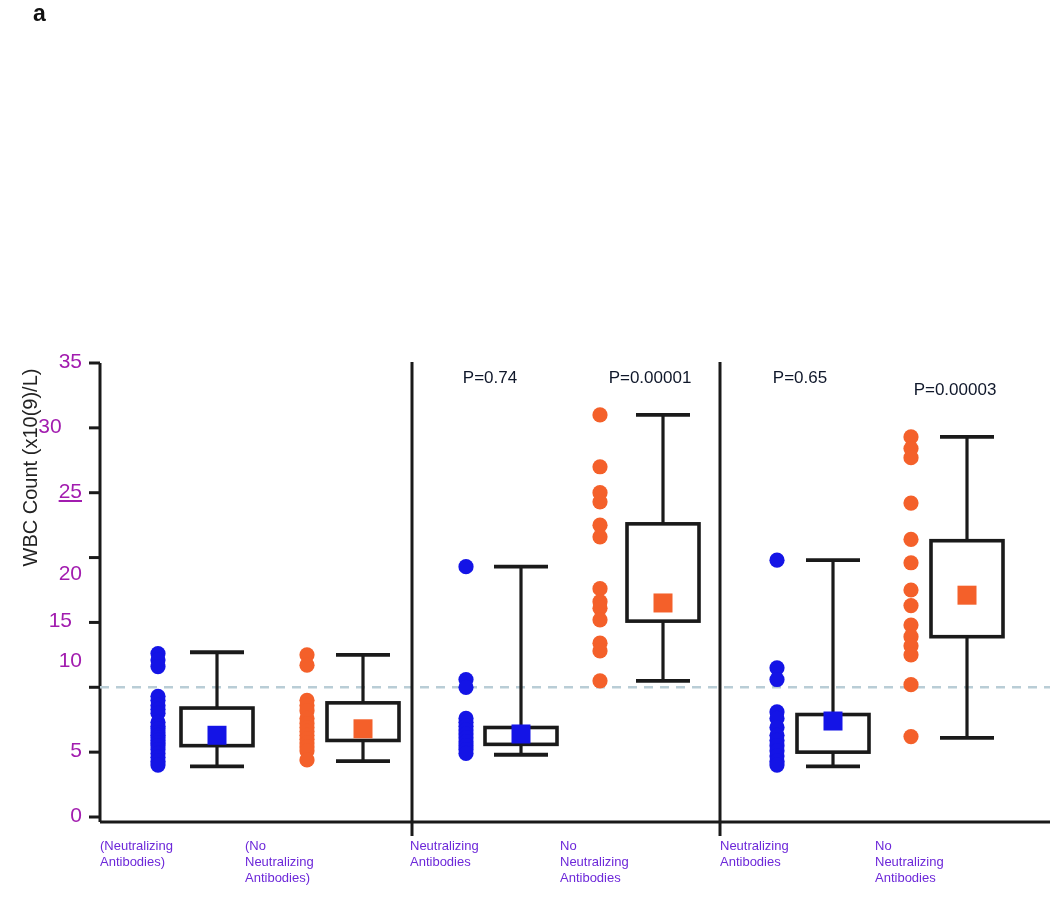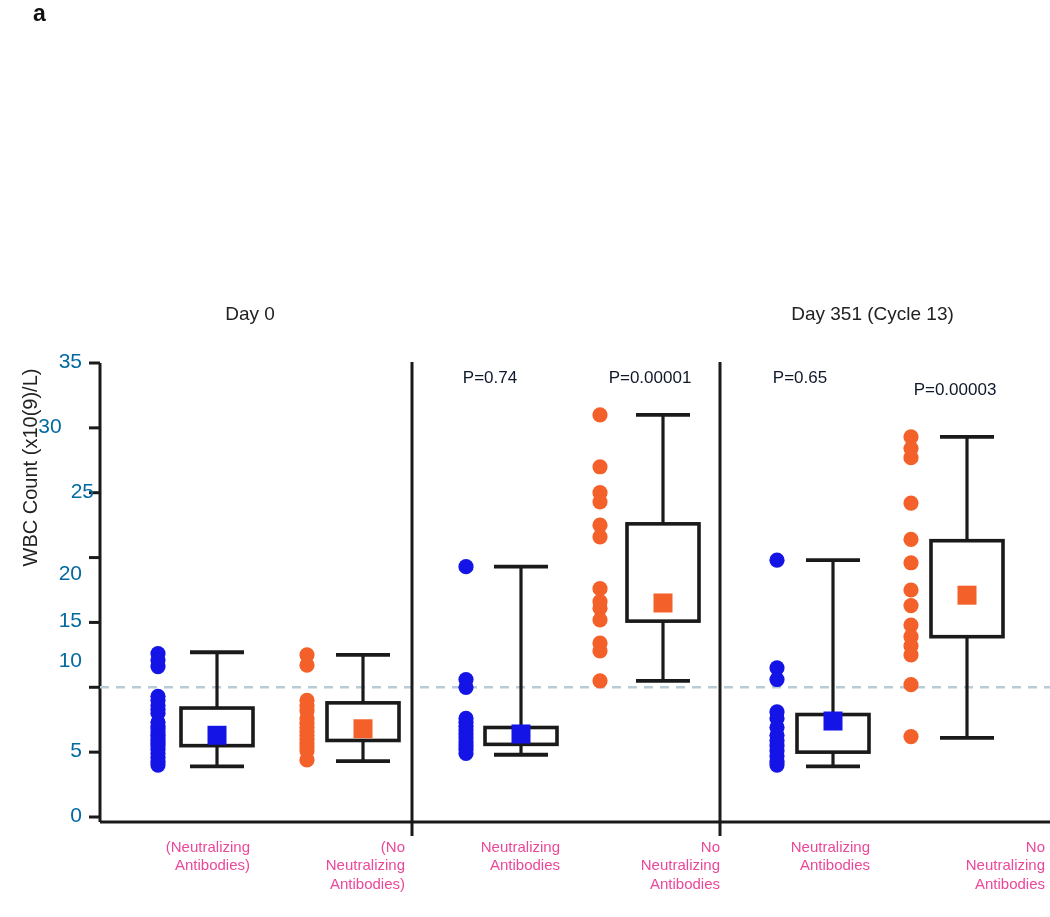--- a/index.html
+++ b/index.html
@@ -4,35 +4,33 @@
 <style>
   html,body{margin:0;padding:0;background:#ffffff;}
   body{width:1050px;height:917px;position:relative;overflow:hidden;
        font-family:"Liberation Sans", sans-serif; color:#1a1a1a;}
   #stage{position:absolute;left:0;top:0;width:1050px;height:917px;}
   .panel-letter{position:absolute;left:33px;top:0px;font-size:23px;font-weight:bold;color:#111;}
   .ylabel{position:absolute;left:-120px;top:456px;width:300px;text-align:center;
           font-size:20px;transform:rotate(-90deg);transform-origin:center center;color:#222;}
   .group-title{position:absolute;font-size:19px;text-align:center;color:#222;white-space:nowrap;}
   .ptext{position:absolute;font-size:17px;text-align:center;color:#0f172a;white-space:nowrap;}
-  .ytick-label{position:absolute;right:0;text-align:right;font-size:21px;color:#0369a1;}
-  .xcat{position:absolute;font-size:15px;text-align:right;color:#ec4899;line-height:1.22;}
+  .ytick-label{position:absolute;right:0;text-align:right;font-size:21px;color:#a21caf;}
+  .xcat{position:absolute;font-size:13px;text-align:left;color:#6d28d9;line-height:1.22;}
   svg#plot{position:absolute;left:0;top:0;}
 </style>
 </head>
 <body>
 
 <div id="stage">
 
   <div class="panel-letter">a</div>
 
   <div class="ylabel">WBC Count (x10(9)/L)</div>
 
-  <div class="group-title" style="left:150px;top:303px;width:200px;">Day 0</div>
-  <div class="group-title" style="left:745px;top:303px;width:255px;">Day 351 (Cycle 13)</div>
 
   <div class="ptext" style="left:410px;top:368px;width:160px;">P=0.74</div>
   <div class="ptext" style="left:560px;top:368px;width:180px;">P=0.00001</div>
   <div class="ptext" style="left:720px;top:368px;width:160px;">P=0.65</div>
   <div class="ptext" style="left:865px;top:372px;width:180px;margin-top:8px;">P=0.00003</div>
 
   <svg id="plot" width="1050" height="917">
     <g id="axes-layer">
         <line x1="100" y1="363" x2="100" y2="822" stroke="#1a1a1a" stroke-width="3"></line>
         <line x1="100" y1="822" x2="1050" y2="822" stroke="#1a1a1a" stroke-width="3"></line>
@@ -183,23 +181,23 @@
         <line x1="940" y1="737.8742857142857" x2="994" y2="737.8742857142857" stroke="#1a1a1a" stroke-width="3.8"></line>
         <rect x="931" y="540.7085714285714" width="72" height="95.98857142857139" fill="#ffffff" stroke="#1a1a1a" stroke-width="3.6"></rect>
         <rect x="957.5" y="585.6885714285714" width="19" height="19" fill="#f4602a"></rect>
       </g>
   </svg>
 
   <div id="ytick-labels">
       <div class="ytick-label" style="width: 64px; left: 18px; top: 803px;">0</div>
       <div class="ytick-label" style="width: 64px; left: 18px; top: 738.143px;">5</div>
       <div class="ytick-label" style="width: 64px; left: 18px; top: 648px;">10</div>
-      <div class="ytick-label" style="width: 64px; left: 18px; top: 608.429px;">15</div>
+      <div class="ytick-label" style="width: 64px; left: 8px; top: 608.429px;">15</div>
       <div class="ytick-label" style="width: 64px; left: 18px; top: 561px;">20</div>
-      <div class="ytick-label" style="width: 64px; left: 30px; top: 478.714px;">25</div>
+      <div class="ytick-label" style="width: 64px; left: 18px; top: 478.714px; text-decoration: underline;">25</div>
       <div class="ytick-label" style="width: 64px; left: 18px; top: 413.857px; text-align: center;">30</div>
       <div class="ytick-label" style="width: 64px; left: 18px; top: 349px;">35</div>
     </div>
   <div id="xcat-labels">
       <div class="xcat" style="left: 100px; top: 838px; width: 150px;">
         <div>(Neutralizing</div>
         <div>Antibodies)</div>
       </div>
       <div class="xcat" style="left: 245px; top: 838px; width: 160px;">
         <div>(No</div>

